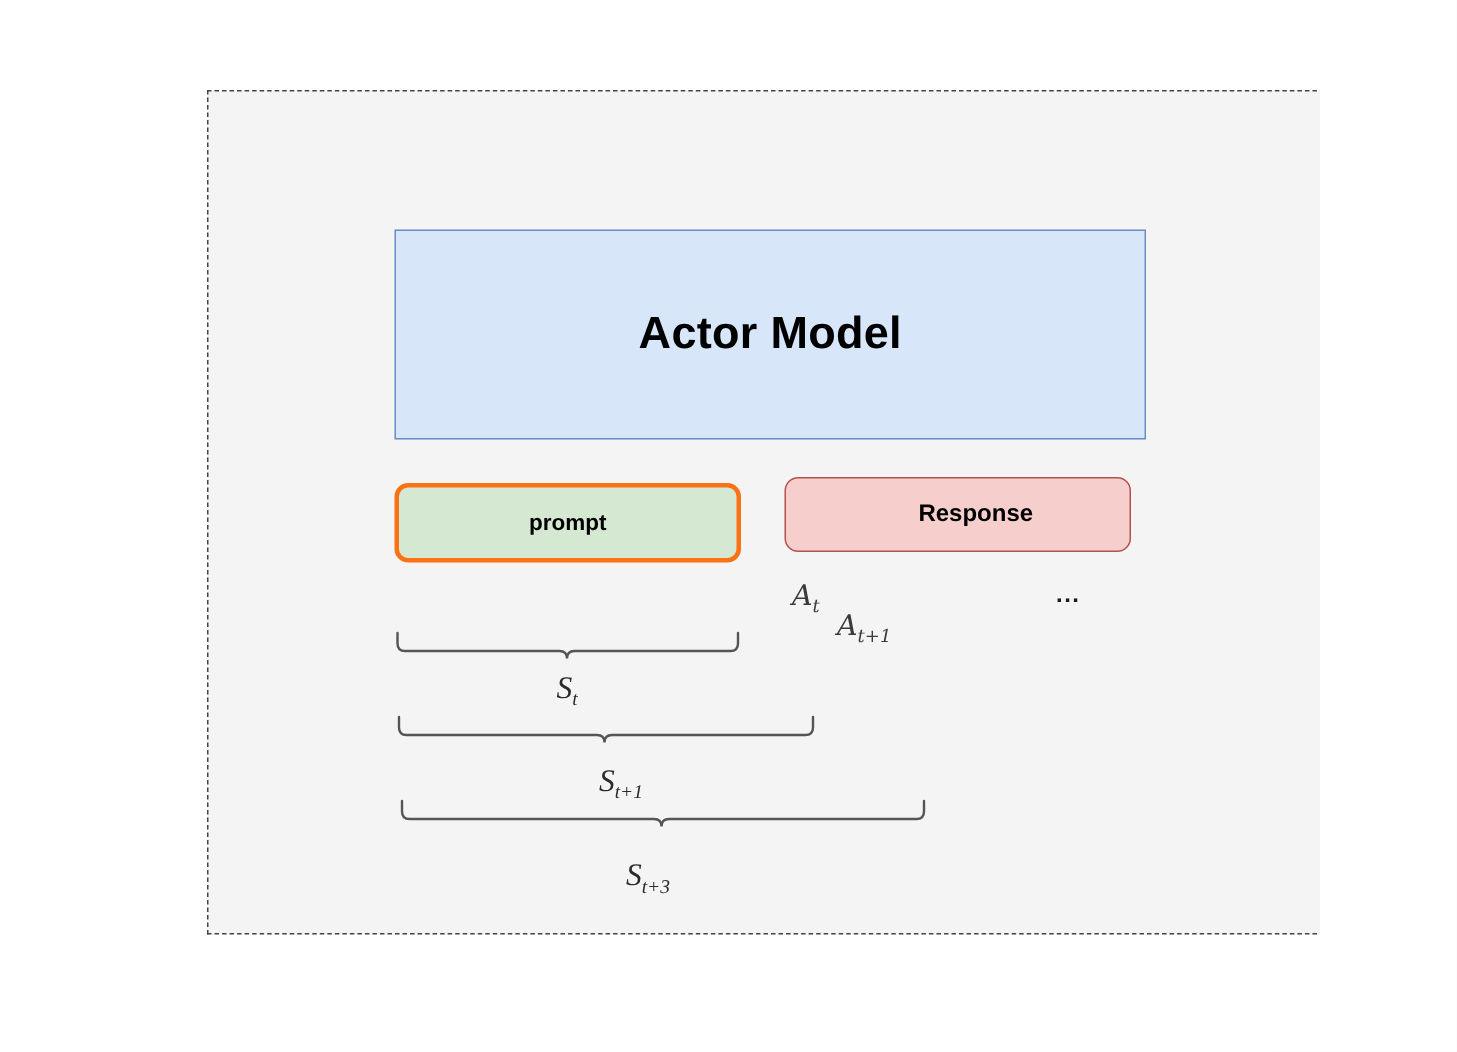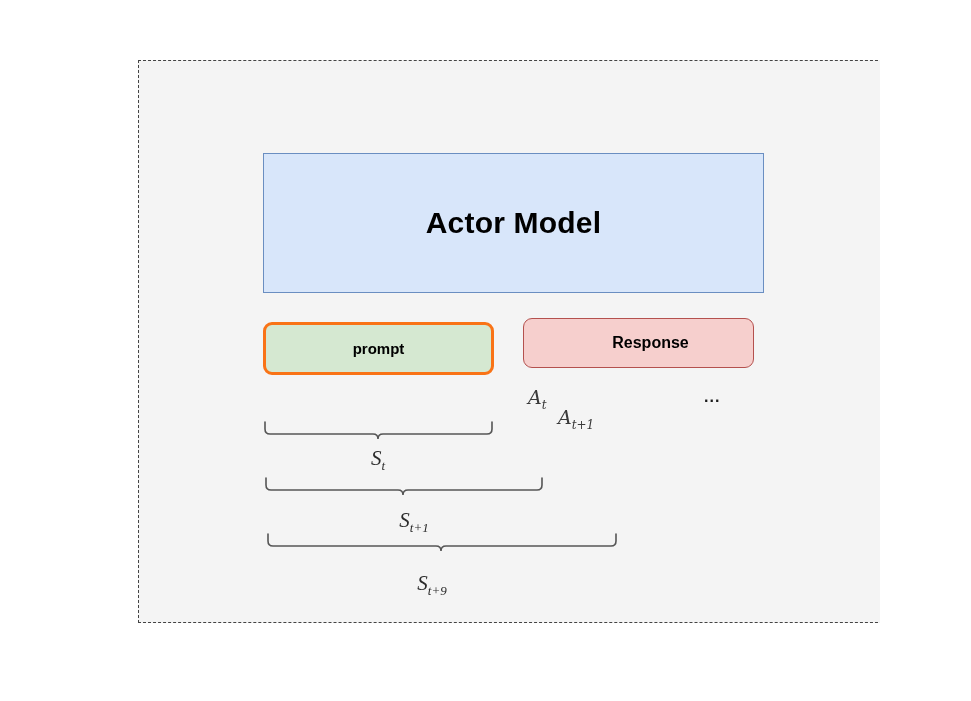--- a/index.html
+++ b/index.html
@@ -177,16 +177,16 @@
   <div class="state-label" style="left:394px; top:508px;margin-left:20px;">
     <span>S</span><span class="sub">t+1</span>
   </div>
 
   <div class="brace-group" style="left:266px; top:532px;">
     <svg width="355" height="24" viewBox="0 0 355 24" aria-hidden="true">
       <path d="M2,2 L2,9 Q2,14 7,14 L170,14 Q175,14 175,19 Q175,14 180,14 L345,14 Q350,14 350,9 L350,2" fill="none" stroke="#555555" stroke-width="1.6" stroke-linecap="round"></path>
     </svg>
   </div>
   <div class="state-label" style="left:432px; top:571px;">
-    <span>S</span><span class="sub">t+9</span>
+    <span>S</span><span class="sub">t+3</span>
   </div>
 
 </div>
 
 </body></html>

